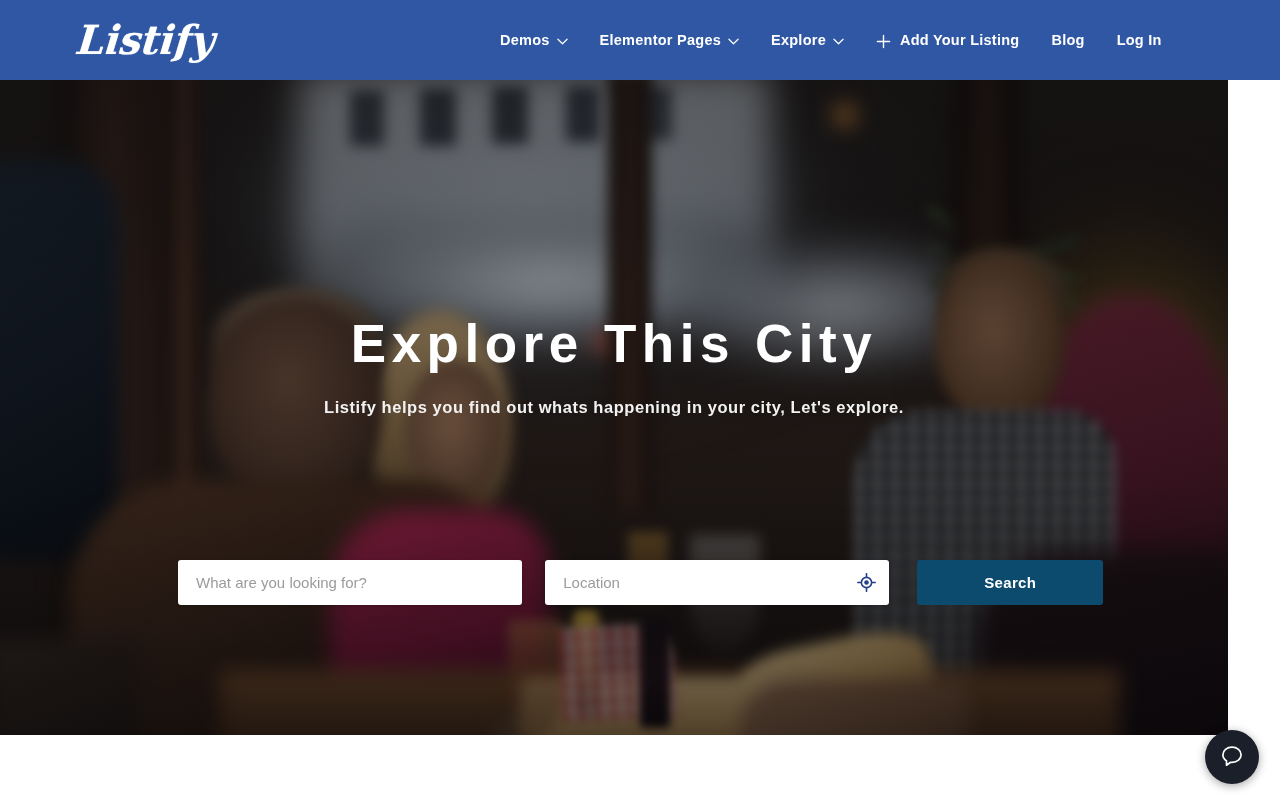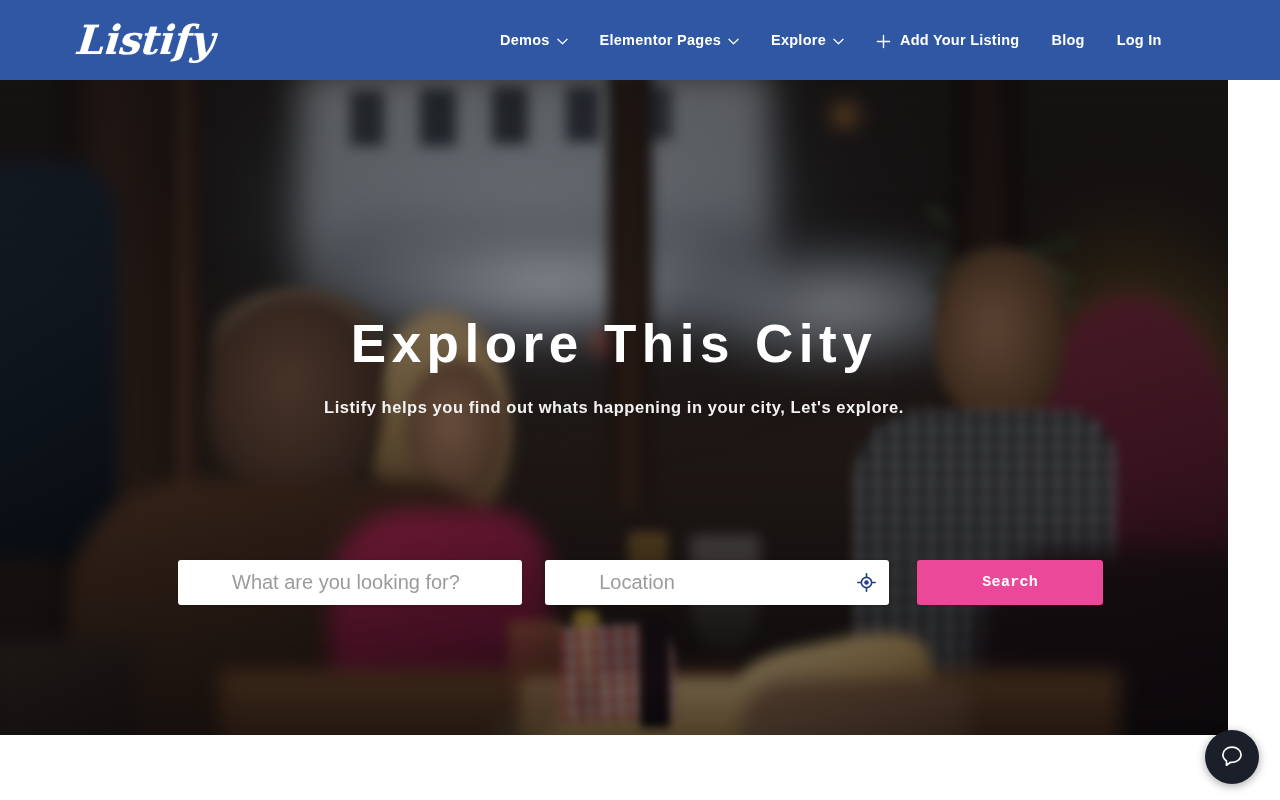--- a/index.html
+++ b/index.html
@@ -402,48 +402,47 @@
   .field-keyword { width: 345px; margin-right: 23px; }
   .field-location { width: 345px; margin-right: 28px; justify-content: flex-end; }
   .field input {
     border: none;
     outline: none;
     background: transparent;
     width: 100%;
     height: 100%;
     padding: 16px 18px;
     font-family: "Liberation Sans", sans-serif;
-    font-size: 20px;
+    font-size: 15px;
     color: #3b3b3b;
-    margin-left: 36px;
   }
   .field input::placeholder { color: #9b9b9b; opacity: 1; }
   .field-location input { padding-right: 46px; }
   .geo-btn {
     position: absolute;
     right: 13px;
     top: 50%;
     transform: translateY(-50%);
     width: 20px;
     height: 20px;
     display: flex;
     align-items: center;
     justify-content: center;
     cursor: pointer;
     background: none;
     border: none;
     padding: 0;
   }
   .search-button {
     width: 186px;
-    background: #ec4899;
+    background: #0c4a6e;
     color: #ffffff;
     border: none;
     border-radius: 3px;
-    font-family: Liberation Mono, monospace;
+    font-family: Liberation Sans, sans-serif;
     font-size: 15px;
     font-weight: bold;
     letter-spacing: .3px;
     cursor: pointer;
   }
 
   
   .content-below {
     position: relative;
     width: 1280px;

